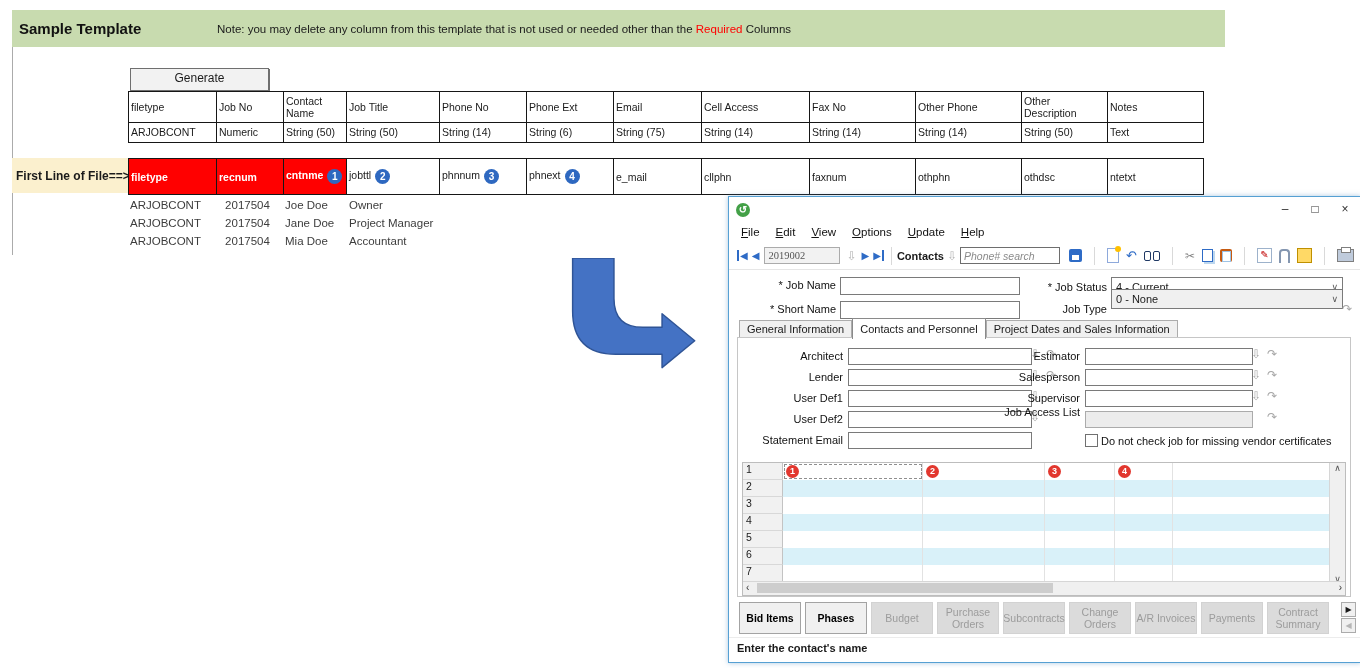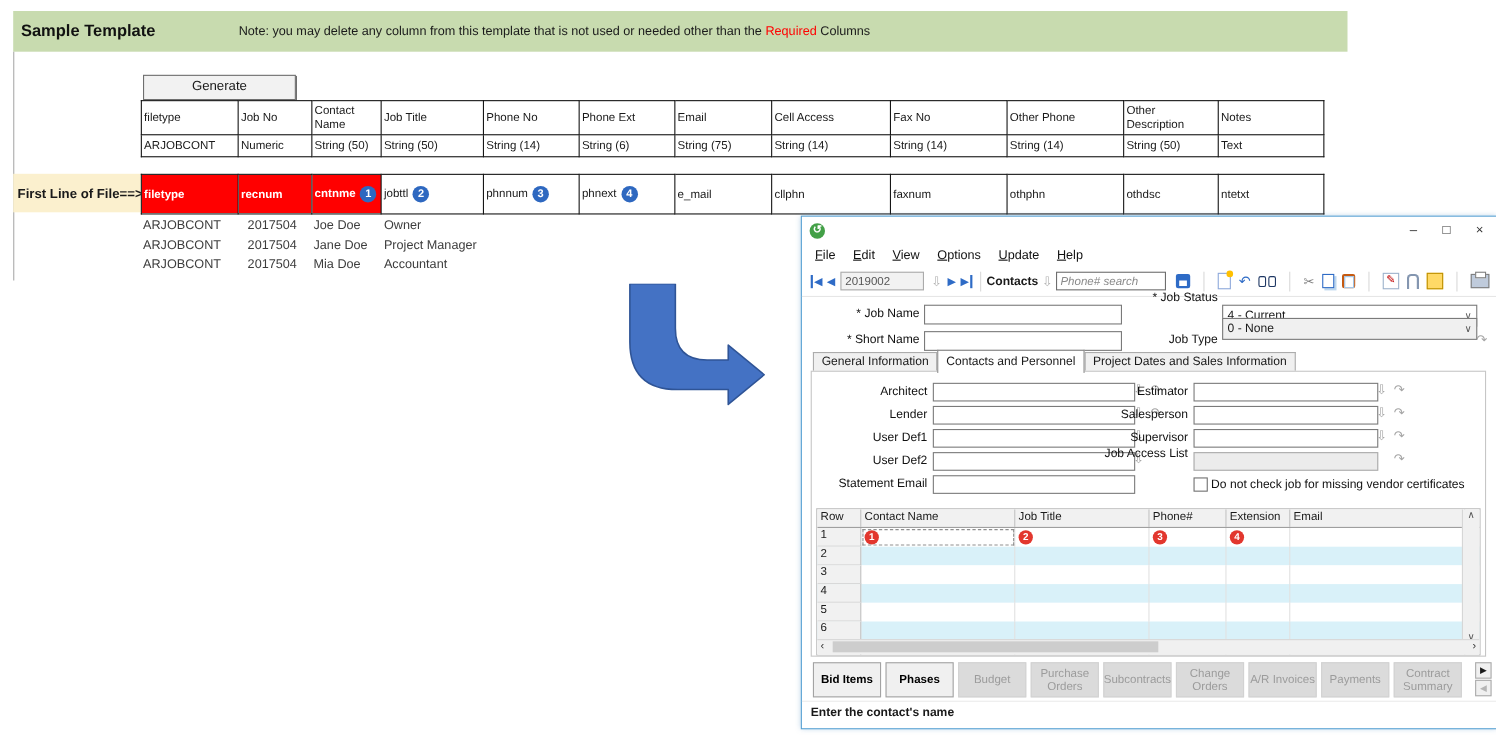--- a/index.html
+++ b/index.html
@@ -53,21 +53,21 @@
 
   .menubar{height:20px;display:flex;align-items:center;padding-left:4px}
   .menu-item{display:block;padding:0 8px;font-size:11.5px;color:#111}
   .menu-item::first-letter{text-decoration:underline}
 
   .toolbar{height:27px;display:flex;align-items:center;padding:0 6px;border-bottom:1px solid #E6E6E6}
   .tb-blue{color:#2E6BC6;font-size:10px;margin:0 2px;cursor:default}
   .barleft{border-left:2px solid #2E6BC6;padding-left:1px}
   .barright{border-right:2px solid #2E6BC6;padding-right:1px}
   .rec-input{width:68px;height:15px;background:#F2F2F2;border:1px solid #ABABAB;font-size:10.5px;
-             color:#555;padding:0 3px;margin:0 3px;font-family:Liberation Sans, sans-serif}
+             color:#555;padding:0 3px;margin:0 3px;font-family:Liberation Serif, serif}
   .gray-drop{color:#B3B3B3;font-size:12px;margin:0 3px;cursor:default}
   .sep{width:1px;height:18px;background:#D9D9D9;margin:0 5px}
   .contacts-label{font-weight:bold;font-size:11px}
   .search-input{width:92px;height:15px;border:1px solid #6E6E6E;font-size:10.5px;padding:0 3px;
                 font-family:"Liberation Sans",sans-serif}
   .search-input::placeholder{color:#8a8a8a;font-style:italic}
   .tb-icons{margin-left:auto;display:flex;align-items:center;gap:7px}
   .i-save{width:13px;height:13px;background:#2E6BC6;border-radius:2px;position:relative}
   .i-save::after{content:"";position:absolute;left:3px;top:6px;width:7px;height:5px;background:#fff}
   .i-new{width:10px;height:13px;background:#fff;border:1px solid #8EA9DB;position:relative}
@@ -312,21 +312,21 @@
         <span class="sep"></span>
         <span class="i-print"></span>
       </div>
     </div>
 
     <div class="frm-label" style="left:0;top:82px;width:107px">* Job Name</div>
     <input class="txt" style="left: 111px; top: 80px; width: 172px;">
     <div class="frm-label" style="left:0;top:106px;width:107px">* Short Name</div>
     <input class="txt" style="left: 111px; top: 104px; width: 172px;">
 
-    <div class="frm-label" style="left:290px;top:68px;width:88px">* Job Status</div>
+    <div class="frm-label" style="left:290px;top:84px;width:88px">* Job Status</div>
     <div class="select" style="left:382px;top:80px;width:222px">
       <span>4 - Current</span>
       <span class="chev">∨</span>
     </div>
     <div class="frm-label" style="left:290px;top:106px;width:88px">Job Type</div>
     <div class="select gray" style="left:382px;top:92px;width:222px">
       <span>0 - None</span>
       <span class="chev">∨</span>
     </div>
     <span class="mini-ico" style="left:613px;top:105px">↷</span>
@@ -376,28 +376,20 @@
       <span class="mini-ico" style="left:529px;top:51px">↷</span>
 
       <div class="p-label" style="left:240px;top:68px;width:102px">Job Access List</div>
       <input class="p-input gray" style="left: 347px; top: 73px; width: 160px;">
       <span class="mini-ico" style="left:529px;top:72px">↷</span>
 
       <div class="cbx" style="left:347px;top:96px"></div>
       <div class="cbx-label" style="left:363px;top:97px">Do not check job for missing vendor certificates</div>
 
       <div class="grid">
-        <div class="ghead">
-          <div class="gc" style="width:40px">Row</div>
-          <div class="gc" style="width:140px">Contact Name</div>
-          <div class="gc" style="width:122px">Job Title</div>
-          <div class="gc" style="width:70px">Phone#</div>
-          <div class="gc" style="width:58px">Extension</div>
-          <div class="gc" style="width:159px">Email</div>
-        </div>
         <div class="grow">
           <div class="gc rn" style="width:40px">1</div>
           <div class="gc sel" style="width:140px"><span class="badge-red">1</span></div>
           <div class="gc" style="width:122px"><span class="badge-red">2</span></div>
           <div class="gc" style="width:70px"><span class="badge-red">3</span></div>
           <div class="gc" style="width:58px"><span class="badge-red">4</span></div>
           <div class="gc" style="width:159px"></div>
         </div>
         <div class="grow alt">
           <div class="gc rn" style="width:40px">2</div>

